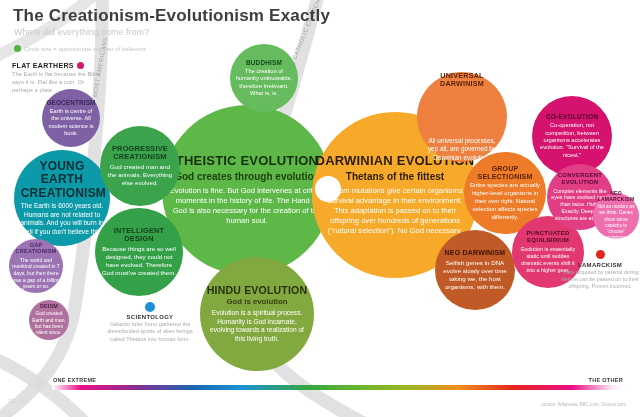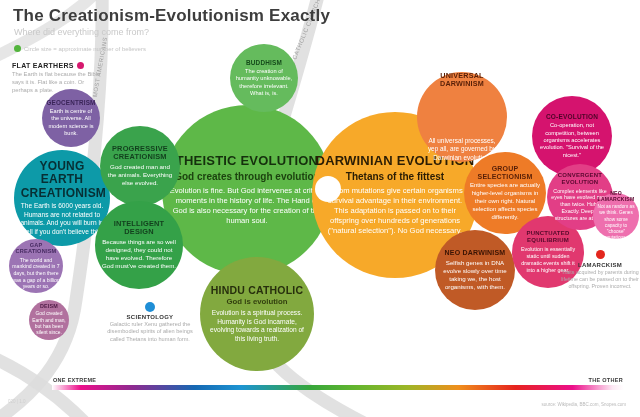--- a/index.html
+++ b/index.html
@@ -39,21 +39,21 @@
   .b-gap-creationism{left:9px;top:239px;width:54px;height:54px;}
   .b-gap-creationism .b-title{font-size:5.6px;} .b-gap-creationism .b-body{font-size:5.1px;width:90%;}
 
   .b-deism{left:29px;top:300px;width:40px;height:40px;}
   .b-deism .b-title{font-size:5.4px;} .b-deism .b-body{font-size:4.9px;width:88%;}
 
   .b-progressive-creationism{left:100px;top:126px;width:80px;height:80px;}
   .b-progressive-creationism .b-title{font-size:7.4px;}
   .b-progressive-creationism .b-body{font-size:6.2px;}
 
-  .b-intelligent-design{left:95px;top:201px;width:88px;height:88px;}
+  .b-intelligent-design{left:95px;top:208px;width:88px;height:88px;}
   .b-intelligent-design .b-title{font-size:7.4px;}
   .b-intelligent-design .b-body{font-size:6.2px;width:90%;}
 
   .b-theistic-evolution{left:162px;top:105px;width:170px;height:170px;}
   .b-theistic-evolution .b-title{font-size:13px;width:95%;}
   .b-theistic-evolution .b-subtitle{font-size:10px;}
   .b-theistic-evolution .b-body{font-size:7.6px;width:92%;margin-top:4px;}
 
   .b-hindu-evolution{left:200px;top:257px;width:114px;height:114px;}
   .b-hindu-evolution .b-title{font-size:10.5px;width:95%;}
@@ -183,21 +183,21 @@
       </div>
       <div class="bubble b-intelligent-design" style="background: rgb(52, 161, 72);">
         <div class="b-title" style="color: rgb(18, 63, 29);">INTELLIGENT DESIGN</div>
         <div class="b-body">Because things are so well designed, they could not have evolved. Therefore God must've created them.</div>
       </div>
       <div class="bubble b-buddhism" style="background: rgb(101, 187, 93);">
         <div class="b-title" style="color: rgb(21, 74, 26);">BUDDHISM</div>
         <div class="b-body">The creation of humanity unknowable, therefore irrelevant. What is, is.</div>
       </div>
       <div class="bubble b-hindu-evolution" style="background: rgb(130, 169, 63);">
-        <div class="b-title" style="color: rgb(39, 47, 13);">HINDU CATHOLIC</div>
+        <div class="b-title" style="color: rgb(39, 47, 13);">HINDU EVOLUTION</div>
         <div class="b-subtitle" style="color: rgb(51, 64, 15);">God is evolution</div>
         <div class="b-body">Evolution is a spiritual process. Humanity is God incarnate, evolving towards a realization of this living truth.</div>
       </div>
       <div class="bubble b-universal-darwinism" style="background: rgb(239, 129, 64); justify-content: space-between;">
         <div class="b-title" style="color: rgb(87, 31, 7);">UNIVERSAL DARWINISM</div>
         <div class="b-body">All universal processes, yep all, are governed by Darwinian evolution.</div>
       </div>
       <div class="bubble b-group-selectionism" style="background: rgb(238, 123, 39);">
         <div class="b-title" style="color: rgb(87, 31, 7);">GROUP SELECTIONISM</div>
         <div class="b-body">Entire species are actually higher-level organisms in their own right. Natural selection affects species differently.</div>

